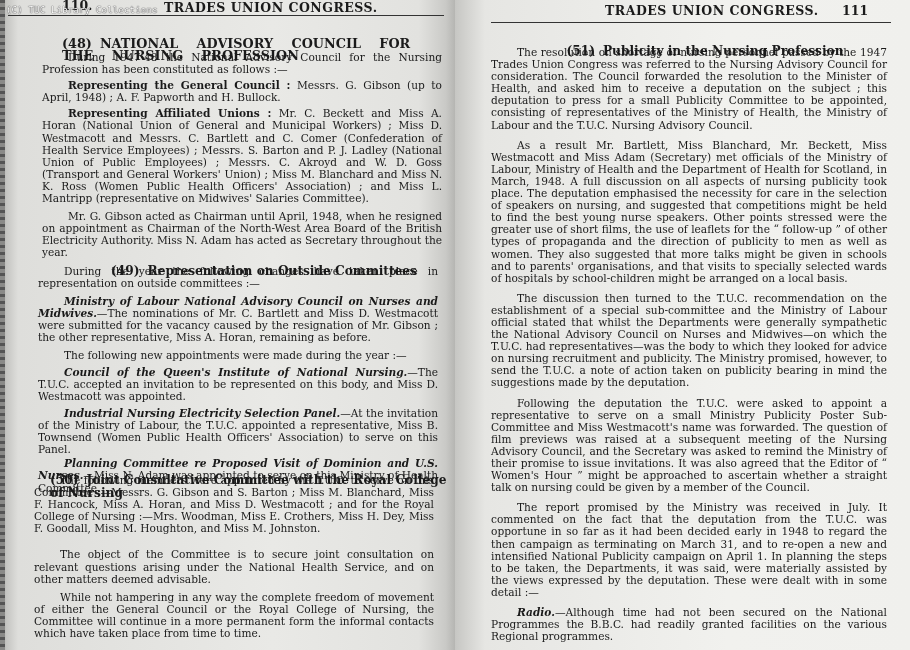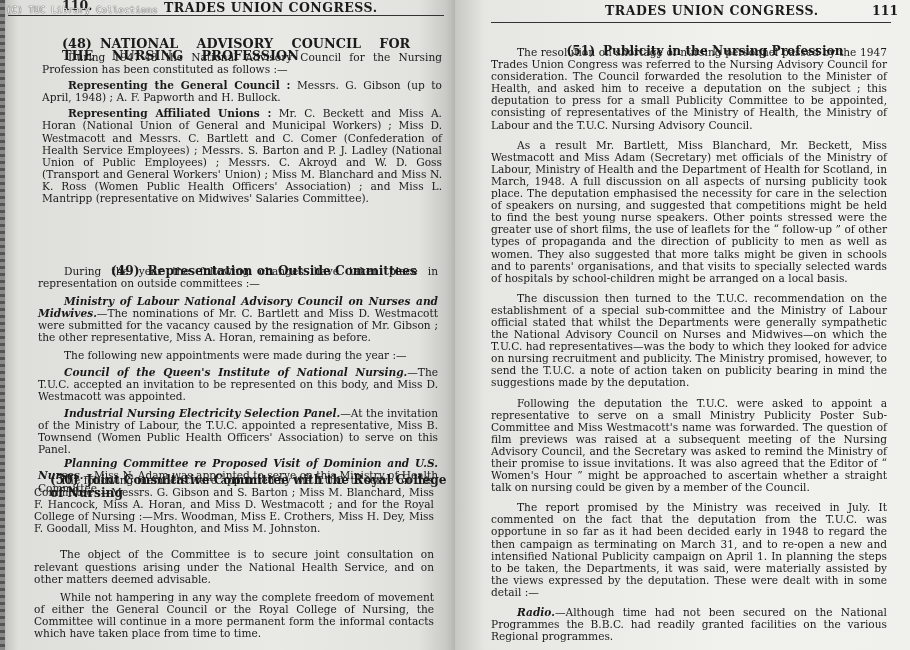--- a/index.html
+++ b/index.html
@@ -72,20 +72,21 @@
 
     <div style="position:absolute;top:22px;left:6px;width:398px;">
       <div class="heading" style="text-align:left;font-size:12.8px;line-height:12px;word-spacing:14px;">
         <span class="num">(48)</span><span>NATIONAL ADVISORY COUNCIL FOR THE NURSING PROFESSION</span>
       </div>
     </div>
     <div style="position:absolute;top:51px;left:2px;width:400px;">
       <p class="para"><span>During 1947-48 the National Advisory Council for the Nursing Profession has been constituted as follows :—</span></p>
       <p class="para" style="margin-top:4px;"><span class="lead-bold">Representing the General Council :</span><span> Messrs. G. Gibson (up to April, 1948) ; A. F. Papworth and H. Bullock.</span></p>
       <p class="para" style="margin-top:4px;"><span class="lead-bold">Representing Affiliated Unions :</span><span> Mr. C. Beckett and Miss A. Horan (National Union of General and Municipal Workers) ; Miss D. Westmacott and Messrs. C. Bartlett and C. Comer (Confederation of Health Service Employees) ; Messrs. S. Barton and P. J. Ladley (National Union of Public Employees) ; Messrs. C. Akroyd and W. D. Goss (Transport and General Workers' Union) ; Miss M. Blanchard and Miss N. K. Ross (Women Public Health Officers' Association) ; and Miss L. Mantripp (representative on Midwives' Salaries Committee).</span></p>
+      <p class="para" style="margin-top:6px;"><span>Mr. G. Gibson acted as Chairman until April, 1948, when he resigned on appointment as Chairman of the North-West Area Board of the British Electricity Authority. Miss N. Adam has acted as Secretary throughout the year.</span></p>
     </div>
 
     <div class="heading" style="position:absolute;top:249px;left:8px;width:400px;">
       <span class="num">(49)</span><span>Representation on Outside Committees</span>
     </div>
     <div style="position:absolute;top:265px;left:-2px;width:400px;">
       <p class="para"><span>During the year the following changes have taken place in representation on outside committees :—</span></p>
       <p class="para" style="margin-top:6px;"><span class="lead-ital">Ministry of Labour National Advisory Council on Nurses and Midwives.</span><span>—The nominations of Mr. C. Bartlett and Miss D. Westmacott were submitted for the vacancy caused by the resignation of Mr. Gibson ; the other representative, Miss A. Horan, remaining as before.</span></p>
       <p class="para" style="margin-top:5px;"><span>The following new appointments were made during the year :—</span></p>
       <p class="para" style="margin-top:5px;"><span class="lead-ital">Council of the Queen's Institute of National Nursing.</span><span>—The T.U.C. accepted an invitation to be represented on this body, and Miss D. Westmacott was appointed.</span></p>
@@ -103,21 +104,21 @@
     </div>
   </div>
 
   <div class="watermark">(C) TUC Library Collections</div>
 </div>
 
 <div class="spine"></div>
 
 <div class="page page-right">
   <div class="running-head" style="left:150px;top:3px;">TRADES UNION CONGRESS.</div>
-  <div class="pagenum" style="left:417px;top:3px;">111</div>
+  <div class="pagenum" style="left:387px;top:3px;">111</div>
   <div class="rule" style="left:36px;top:22px;width:400px;"></div>
 
   <div class="col col-right">
     <div class="heading" style="position:absolute;top:29px;left:0;width:396px;">
       <span class="num">(51)</span><span>Publicity in the Nursing Profession</span>
     </div>
     <div style="position:absolute;top:46px;left:0;width:396px;">
       <p class="para"><span>The resolution on shortage of nursing personnel passed by the 1947 Trades Union Congress was referred to the Nursing Advisory Council for consideration. The Council forwarded the resolution to the Minister of Health, and asked him to receive a deputation on the subject ; this deputation to press for a small Publicity Committee to be appointed, consisting of representatives of the Ministry of Health, the Ministry of Labour and the T.U.C. Nursing Advisory Council.</span></p>
       <p class="para" style="margin-top:8px;"><span>As a result Mr. Bartlett, Miss Blanchard, Mr. Beckett, Miss Westmacott and Miss Adam (Secretary) met officials of the Ministry of Labour, Ministry of Health and the Department of Health for Scotland, in March, 1948. A full discussion on all aspects of nursing publicity took place. The deputation emphasised the necessity for care in the selection of speakers on nursing, and suggested that competitions might be held to find the best young nurse speakers. Other points stressed were the greater use of short films, the use of leaflets for the “ follow-up ” of other types of propaganda and the direction of publicity to men as well as women. They also suggested that more talks might be given in schools and to parents' organisations, and that visits to specially selected wards of hospitals by school-children might be arranged on a local basis.</span></p>
       <p class="para" style="margin-top:8px;"><span>The discussion then turned to the T.U.C. recommendation on the establishment of a special sub-committee and the Ministry of Labour official stated that whilst the Departments were generally sympathetic the National Advisory Council on Nurses and Midwives—on which the T.U.C. had representatives—was the body to which they looked for advice on nursing recruitment and publicity. The Ministry promised, however, to send the T.U.C. a note of action taken on publicity bearing in mind the suggestions made by the deputation.</span></p>

